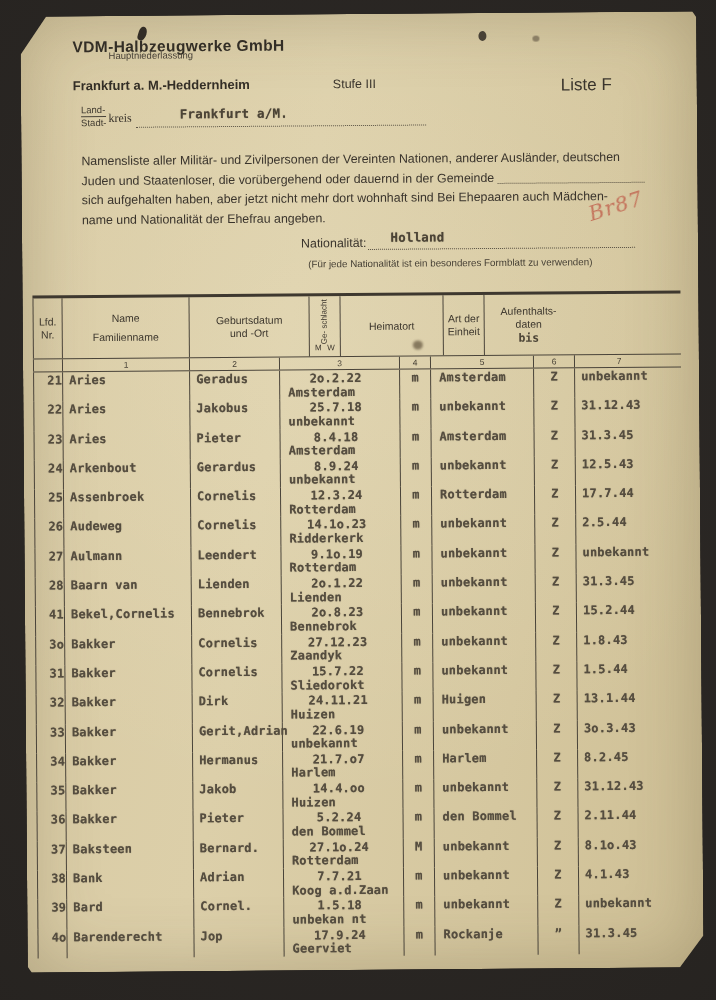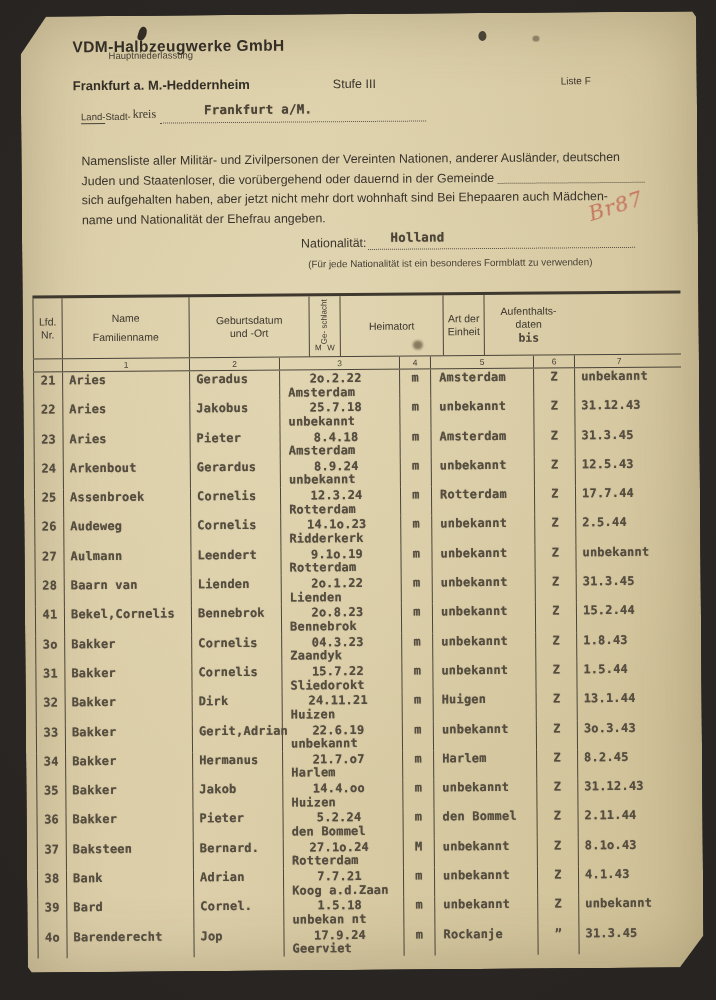--- a/index.html
+++ b/index.html
@@ -25,25 +25,25 @@
     transform: rotate(-0.45deg);
     color:var(--print);
   }
   .abs{position:absolute;}
 
   
   .company{left:52px;top:22px;font-size:15.5px;font-weight:bold;letter-spacing:.4px;color:#332e26;}
   .branch{left:88px;top:34px;font-size:9.5px;color:#443e34;}
   .cityline{left:52px;top:62px;font-size:13px;font-weight:bold;color:#332e26;}
   .stufe{left:312px;top:63px;font-size:12.5px;}
-  .liste{left:540px;top:63px;font-size:10px;}
+  .liste{left:540px;top:63px;font-size:17px;}
 
   
   .kreis-row{left:60px;top:88px;width:345px;display:flex;align-items:flex-end;}
-  .kreis-stack{display:flex;flex-direction:row;font-size:9.5px;line-height:11px;color:#3f392f;}
+  .kreis-stack{display:flex;flex-direction:column;font-size:9.5px;line-height:11px;color:#3f392f;}
   .kreis-stack .top{border-bottom:1px solid #4a443a;padding-bottom:1px;}
   .kreis-word{font-size:12px;margin-left:2px;padding-bottom:2px;font-family:Liberation Serif, serif;}
   .kreis-dots{flex:1;margin-left:4px;border-bottom:1.6px dotted #5a5245;position:relative;height:20px;}
   .kreis-typed{position:absolute;left:44px;top:-1px;}
 
   
   .para{left:60px;top:136px;width:565px;font-size:12.4px;line-height:19.6px;color:#3a342c;}
   .pline{display:flex;align-items:flex-end;}
   .dotfill{flex:1;border-bottom:1.6px dotted #554e41;margin:0 2px 4px 3px;}
 
@@ -96,21 +96,21 @@
   .sex-vert{writing-mode:vertical-rl;transform:rotate(180deg);font-size:8px;line-height:8.5px;letter-spacing:0;margin-bottom:10px;}
   .sex-mw{position:absolute;bottom:2px;left:0;right:0;display:flex;justify-content:space-between;padding:0 5px;font-size:8px;}
   .bis-typed{font-family:"DejaVu Sans Mono", monospace;font-weight:700;font-size:11.5px;color:#4c4436;margin-top:1px;}
   .smudge{position:absolute;right:20px;bottom:6px;width:10px;height:9px;background:#6a5c44;border-radius:50%;opacity:.75;filter:blur(1px);}
 
   .ncell{display:flex;align-items:center;justify-content:center;font-size:8.5px;color:#453f34;}
 
   .trow .tc{padding-top:2px;font-family:"DejaVu Sans Mono", monospace;font-weight:700;
             font-size:12px;letter-spacing:.2px;color:var(--type);
             text-shadow:0 0 .8px rgba(84,76,63,.7);line-height:13.6px;white-space:pre;}
-  .trow .c0{text-align:center;}
+  .trow .c0{text-align:right;}
   .trow .c1{padding-left:6px;}
   .trow .c2{padding-left:6px;}
   .trow .c3 .datum{text-align:center;padding-right:8px;}
   .trow .c3 .ort{padding-left:8px;}
   .trow .c4{text-align:center;}
   .trow .c5{padding-left:8px;}
   .trow .c6{text-align:center;}
   .trow .c7{padding-left:6px;}
 </style>
 </head>
@@ -299,21 +299,21 @@
           <div class="tc c3"><div class="datum">2o.8.23</div><div class="ort">Bennebrok</div></div>
           <div class="tc c4">m</div>
           <div class="tc c5">unbekannt</div>
           <div class="tc c6">Z</div>
           <div class="tc c7 last">15.2.44</div>
         </div>
         <div class="trow">
           <div class="tc c0 first">3o</div>
           <div class="tc c1">Bakker</div>
           <div class="tc c2">Cornelis</div>
-          <div class="tc c3"><div class="datum">04.3.23</div><div class="ort">Zaandyk</div></div>
+          <div class="tc c3"><div class="datum">27.12.23</div><div class="ort">Zaandyk</div></div>
           <div class="tc c4">m</div>
           <div class="tc c5">unbekannt</div>
           <div class="tc c6">Z</div>
           <div class="tc c7 last">1.8.43</div>
         </div>
         <div class="trow">
           <div class="tc c0 first">31</div>
           <div class="tc c1">Bakker</div>
           <div class="tc c2">Cornelis</div>
           <div class="tc c3"><div class="datum">15.7.22</div><div class="ort">Sliedorokt</div></div>

